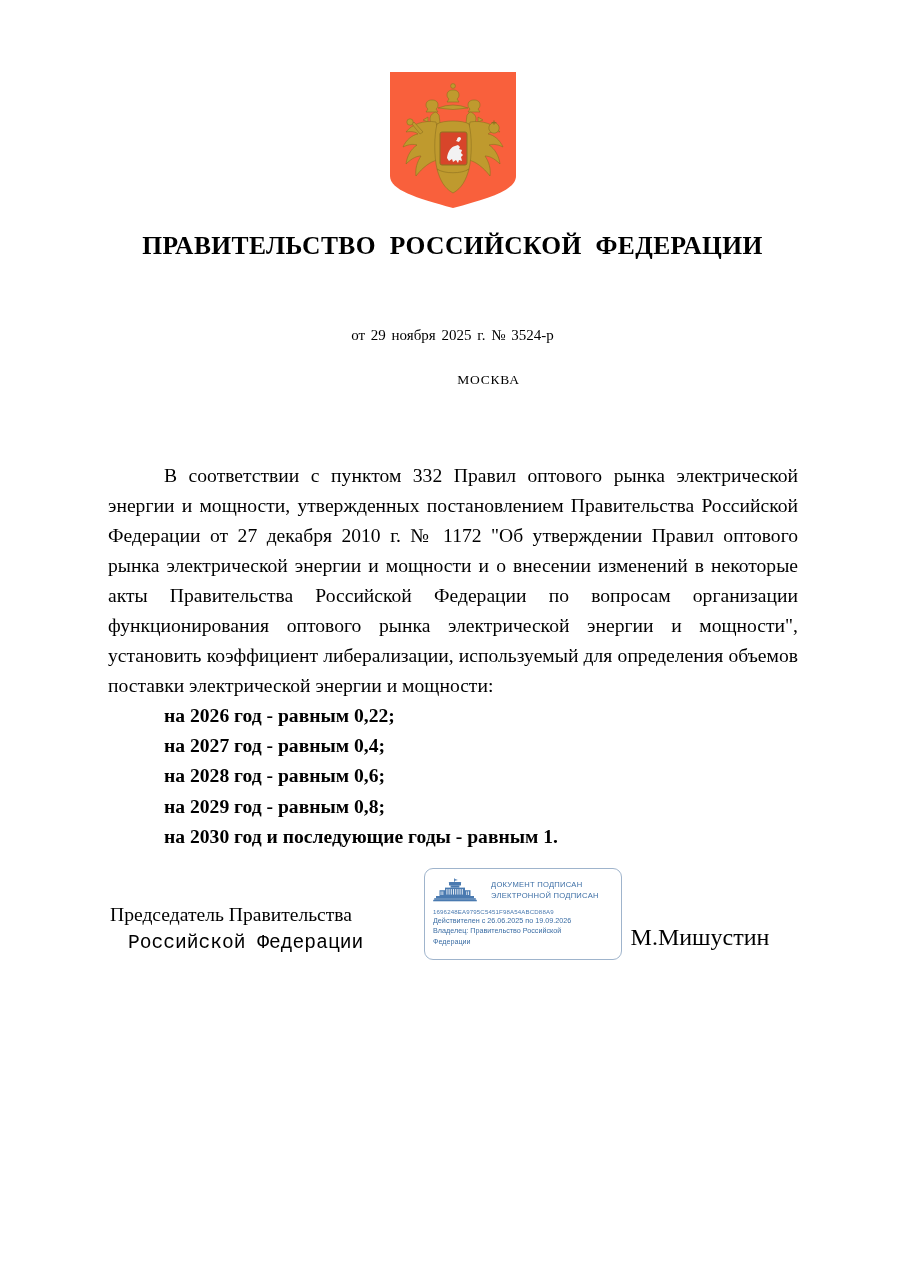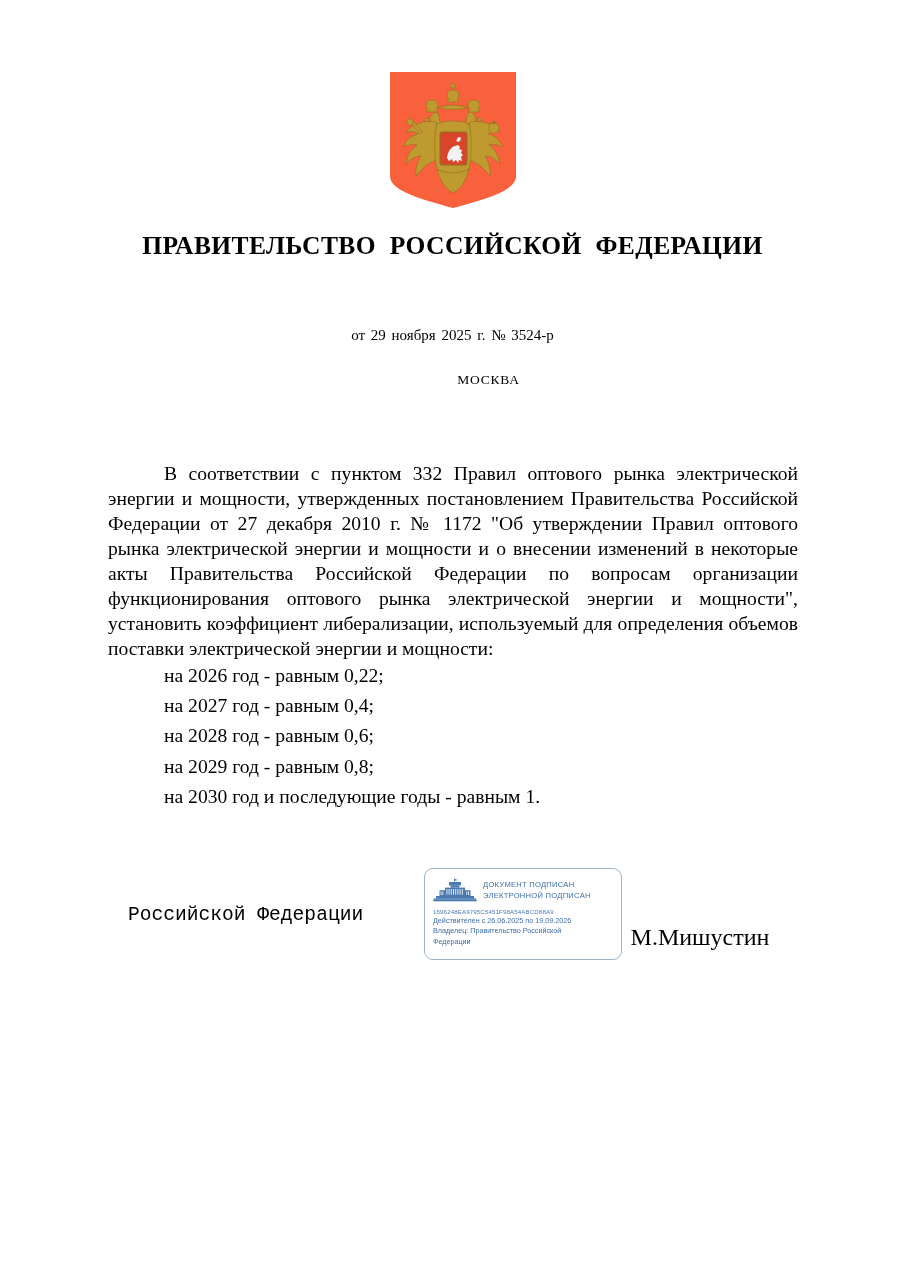--- a/index.html
+++ b/index.html
@@ -89,36 +89,37 @@
 
   
   .body-block {
     position: absolute;
     left: 108px;
     top: 461px;
     width: 690px;
   }
   .para {
     font-size: 19.6px;
-    line-height: 25px;
+    line-height: 30px;
     text-align: justify;
     text-indent: 56px;
     margin: 0;
     hyphens: none;
   }
   .para-last-line-left {
     text-align-last: left;
   }
   .list-line {
     font-size: 19.6px;
     line-height: 30.2px;
     margin: 0;
     padding-left: 56px;
     text-align: left;
     white-space: nowrap;
+    font-weight: bold;
   }
 
   
   .sig-block {
     position: absolute;
     left: 110px;
     top: 901px;
     width: 330px;
   }
   .sig-line {
@@ -152,21 +153,21 @@
     background: #ffffff;
     box-sizing: border-box;
     padding: 7px 8px 5px 8px;
     font-family: "Liberation Sans", "DejaVu Sans", sans-serif;
     color: #3c6ea5;
     overflow: hidden;
   }
   .stamp-head {
     display: flex;
     align-items: center;
-    gap: 6px;
+    gap: 14px;
     height: 29px;
   }
   .stamp-icon {
     flex: 0 0 auto;
     width: 44px;
     height: 25px;
   }
   .stamp-head-text {
     font-size: 7.6px;
     line-height: 10.2px;
@@ -249,20 +250,21 @@
   <div class="body-block">
     <p class="para para-last-line-left">В соответствии с пунктом 332 Правил оптового рынка электрической энергии и мощности, утвержденных постановлением Правительства Российской Федерации от 27 декабря 2010 г. № 1172 "Об утверждении Правил оптового рынка электрической энергии и мощности и о внесении изменений в некоторые акты Правительства Российской Федерации по вопросам организации функционирования оптового рынка электрической энергии и мощности", установить коэффициент либерализации, используемый для определения объемов поставки электрической энергии и мощности:</p>
     <p class="list-line">на 2026 год - равным 0,22;</p>
     <p class="list-line">на 2027 год - равным 0,4;</p>
     <p class="list-line">на 2028 год - равным 0,6;</p>
     <p class="list-line">на 2029 год - равным 0,8;</p>
     <p class="list-line">на 2030 год и последующие годы - равным 1.</p>
   </div>
 
   <div class="sig-block">
+    <div class="sig-line">Председатель Правительства</div>
     <div class="sig-line indent">Российской Федерации</div>
   </div>
 
   <div class="sig-name">М.Мишустин</div>
 
   <div class="stamp">
     <div class="stamp-head">
       <span class="stamp-icon">
         <svg viewBox="0 0 44 25" xmlns="http://www.w3.org/2000/svg" aria-hidden="true">
           <g fill="#4a7ab0">

